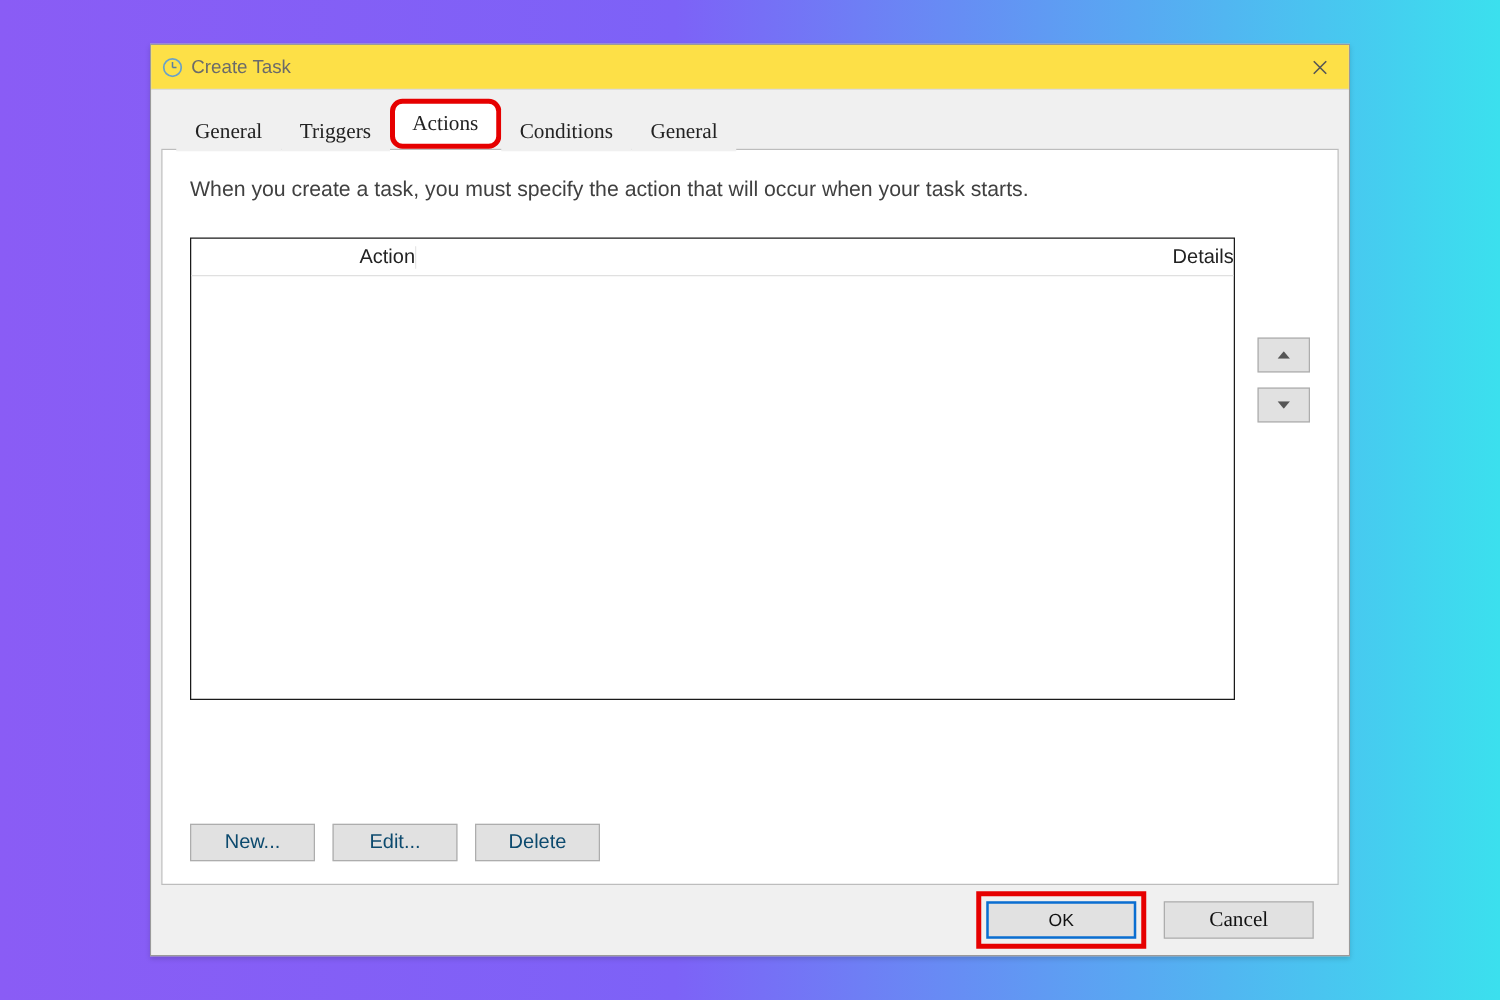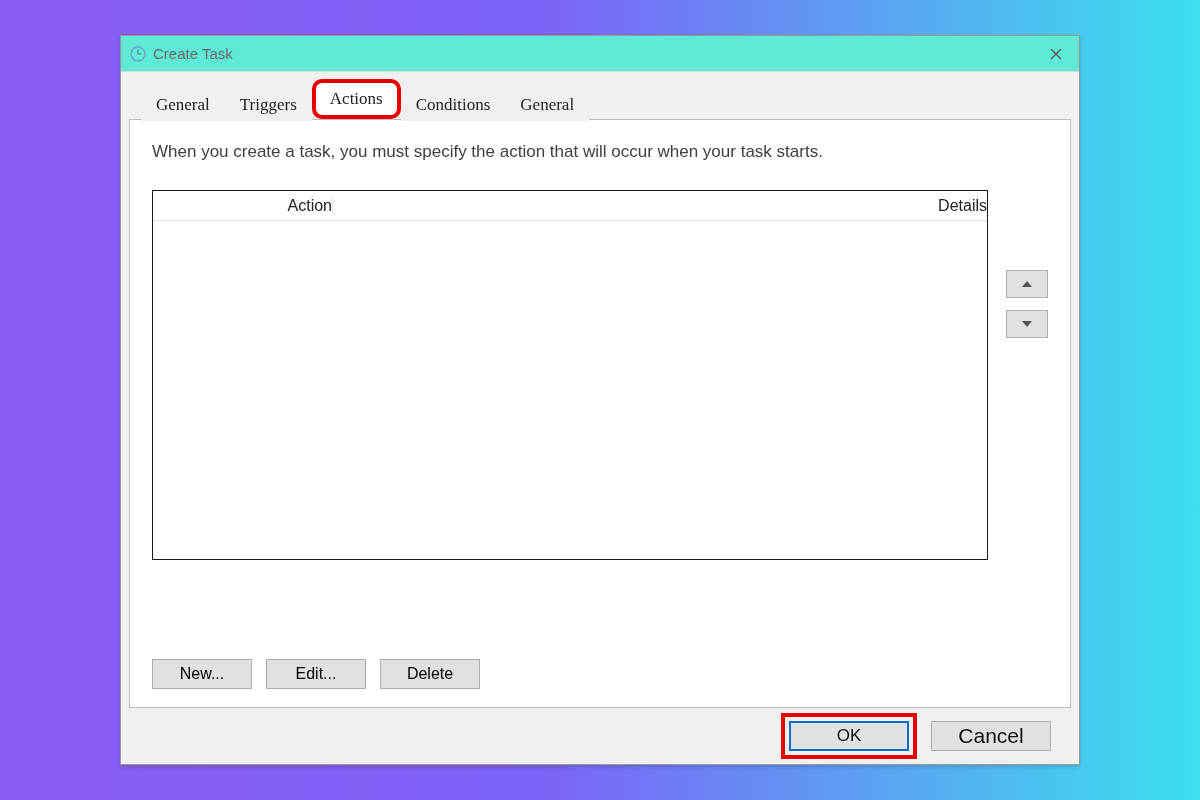--- a/index.html
+++ b/index.html
@@ -10,21 +10,21 @@
     overflow: hidden;
   }
   .window {
     width: 960px; height: 730px;
     background: #f0f0f0;
     border: 1px solid #9a9a9a;
     display: flex; flex-direction: column;
     box-shadow: 0 2px 4px rgba(0,0,0,.15);
   }
   .titlebar {
-    height: 36px; background: #5eead4;
+    height: 36px; background: #fde047;
     display: flex; align-items: center;
     border-bottom: 1px solid #dcdcdc;
     padding: 0 0 0 8px;
     position: relative;
   }
   .titlebar .icon-wrap {
     width: 18px; height: 18px; margin-right: 6px;
     display:flex; align-items:center; justify-content:center;
   }
   .titlebar-title { color: #6a6a6a; font-size: 15px; }
@@ -110,37 +110,37 @@
     width:42px; height:28px;
     background:#e1e1e1; border:1px solid #adadad;
     display:flex;align-items:center;justify-content:center;
     color:#444; font-size:12px;
   }
 
   .btnrow { margin-top:14px; display:flex; gap:14px; }
   .std-btn {
     min-width:100px; height:30px;
     background:#e1e1e1; border:1px solid #adadad;
-    font-size:16px; color:#000000; padding:0 16px;
+    font-size:16px; color:#0c4a6e; padding:0 16px;
   }
 
   .footer {
     height:56px; display:flex; justify-content:flex-end;
     align-items:center; gap:14px; padding: 0 20px;
   }
   .ok-wrap { border:4px solid #e60000; padding:4px; }
   .ok-btn {
     width:120px; height:30px;
     background:#e1e1e1; border:2px solid #0a6ed1;
-    font-size:17px; color:#111;
+    font-size:14px; color:#111;
   }
   .cancel-btn {
     width:120px; height:30px;
     background:#e1e1e1; border:1px solid #adadad;
-    font-size:21px; color:#111;
+    font-size:17px; color:#111;font-family:Liberation Serif, serif;
   }
 </style>
 </head>
 <body>
 
 <div class="window">
 
   <div class="titlebar">
     <span class="icon-wrap">
       <svg width="16" height="16" viewBox="0 0 16 16">

